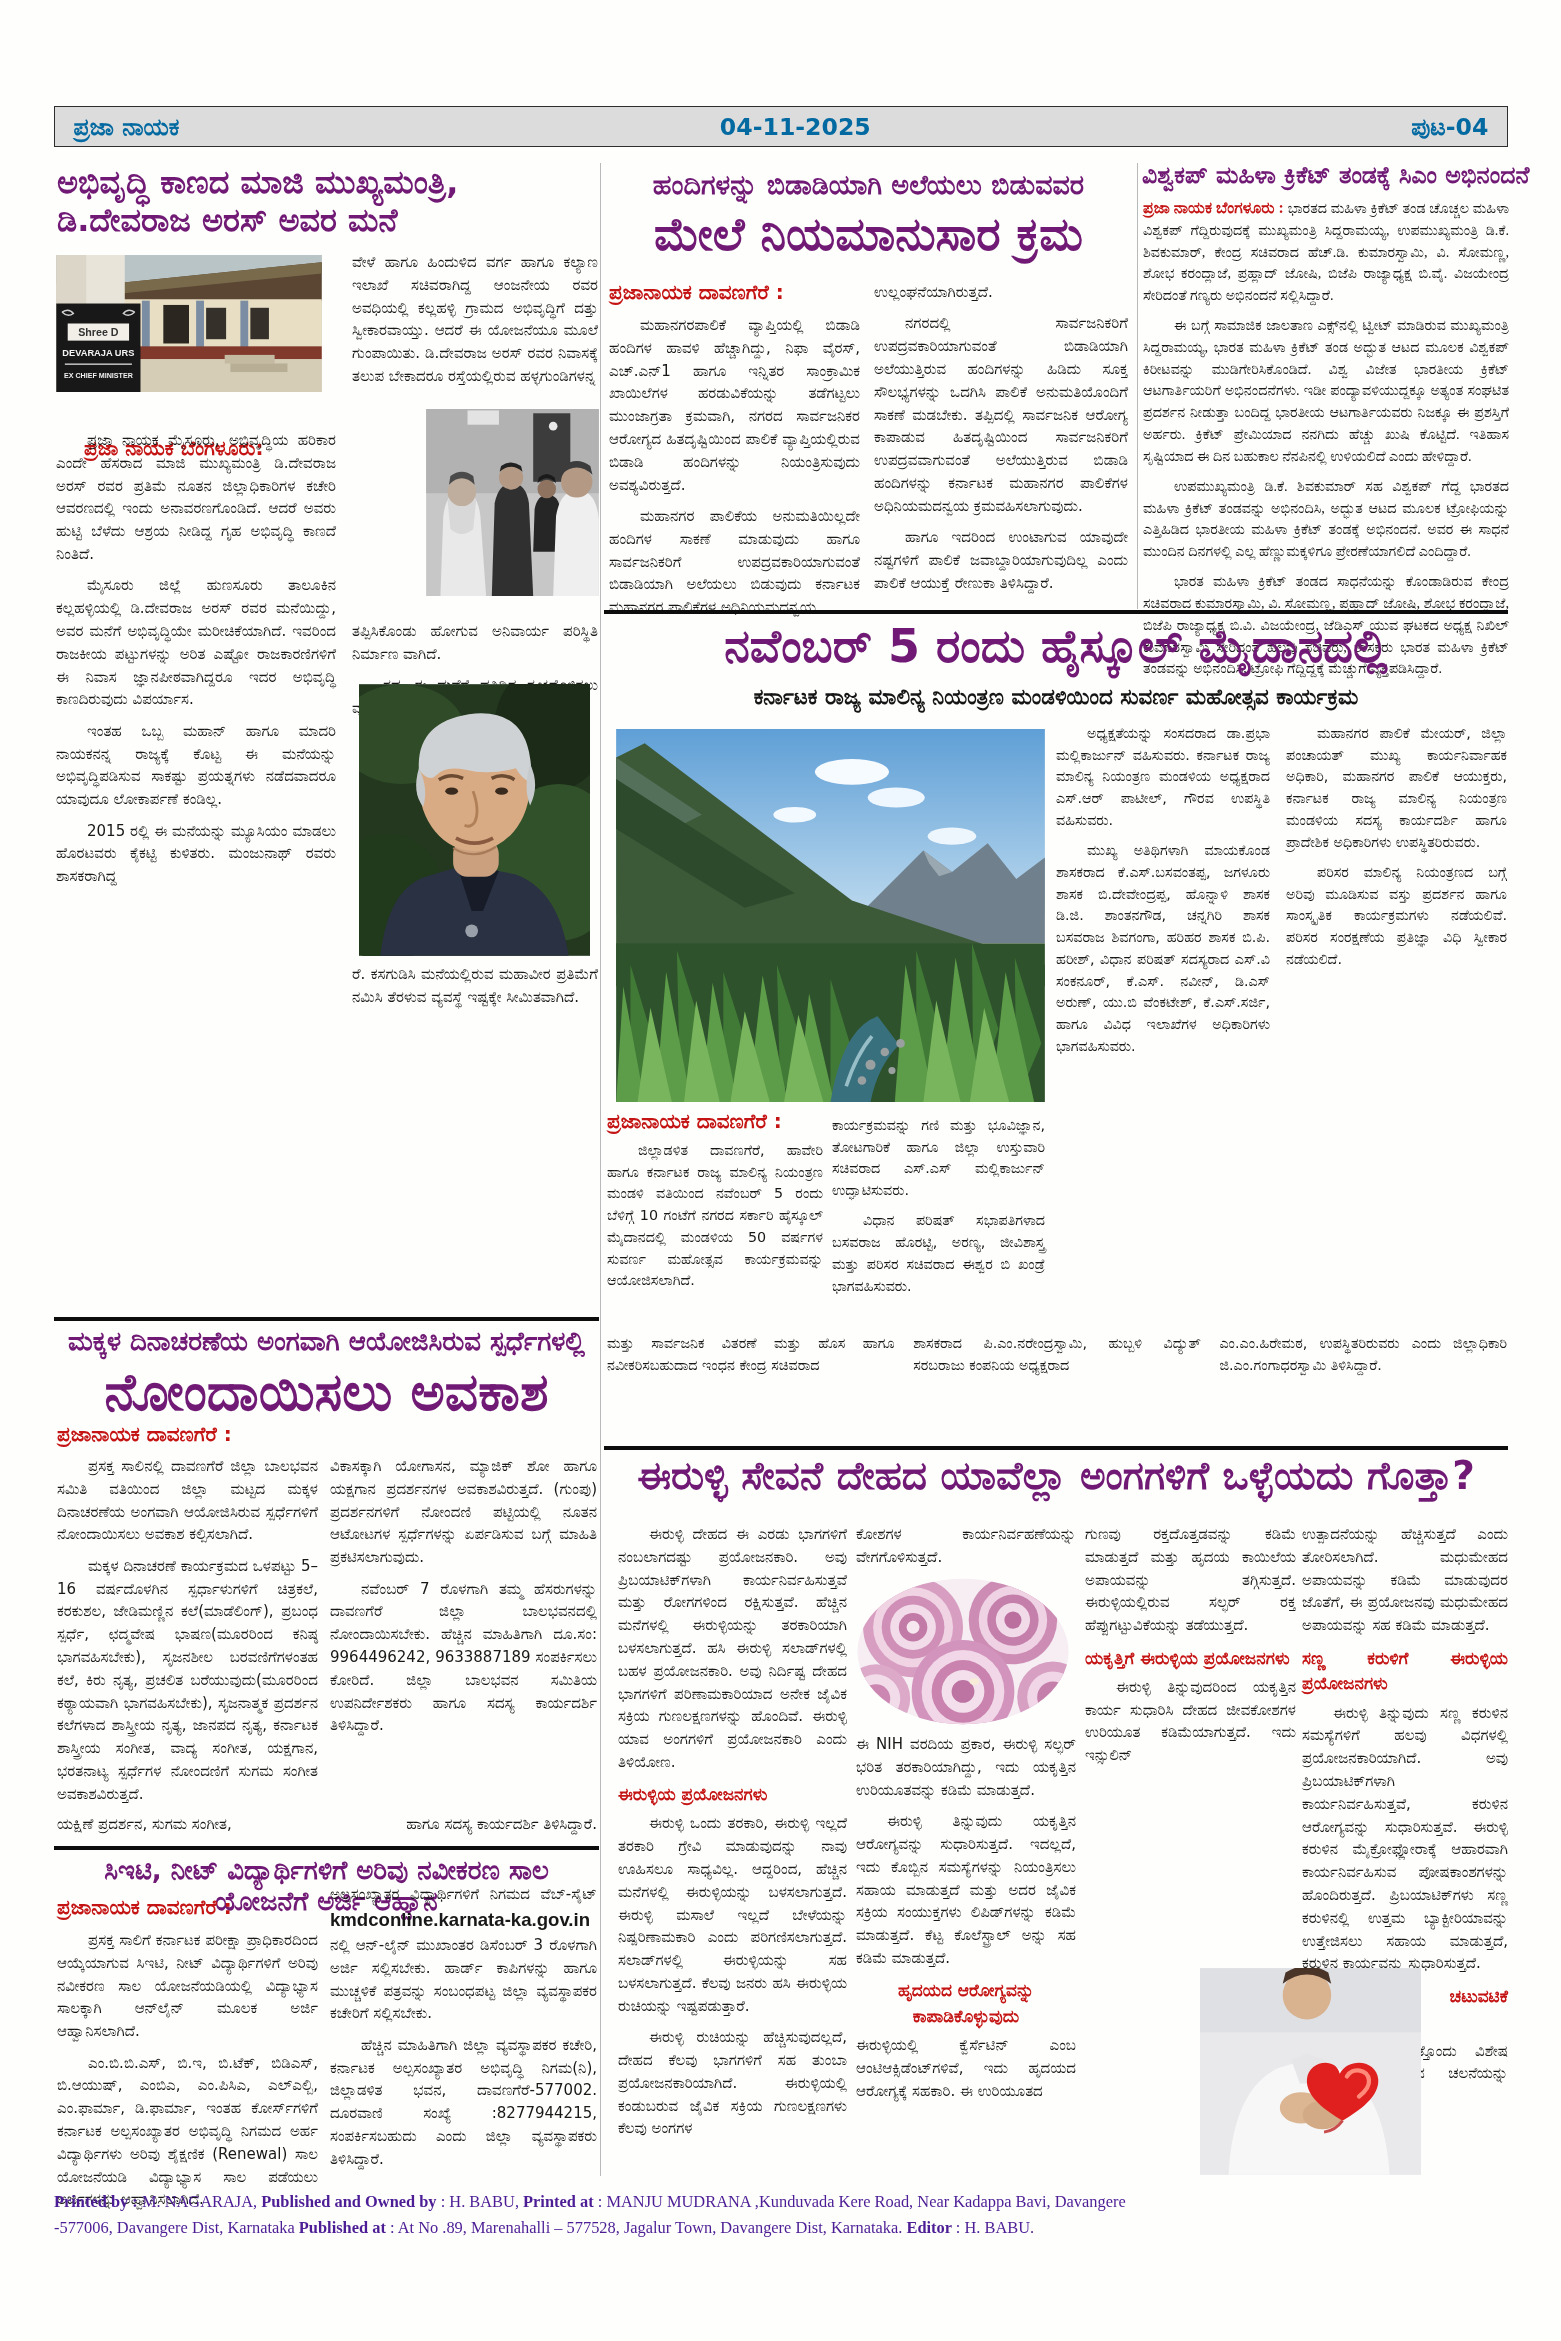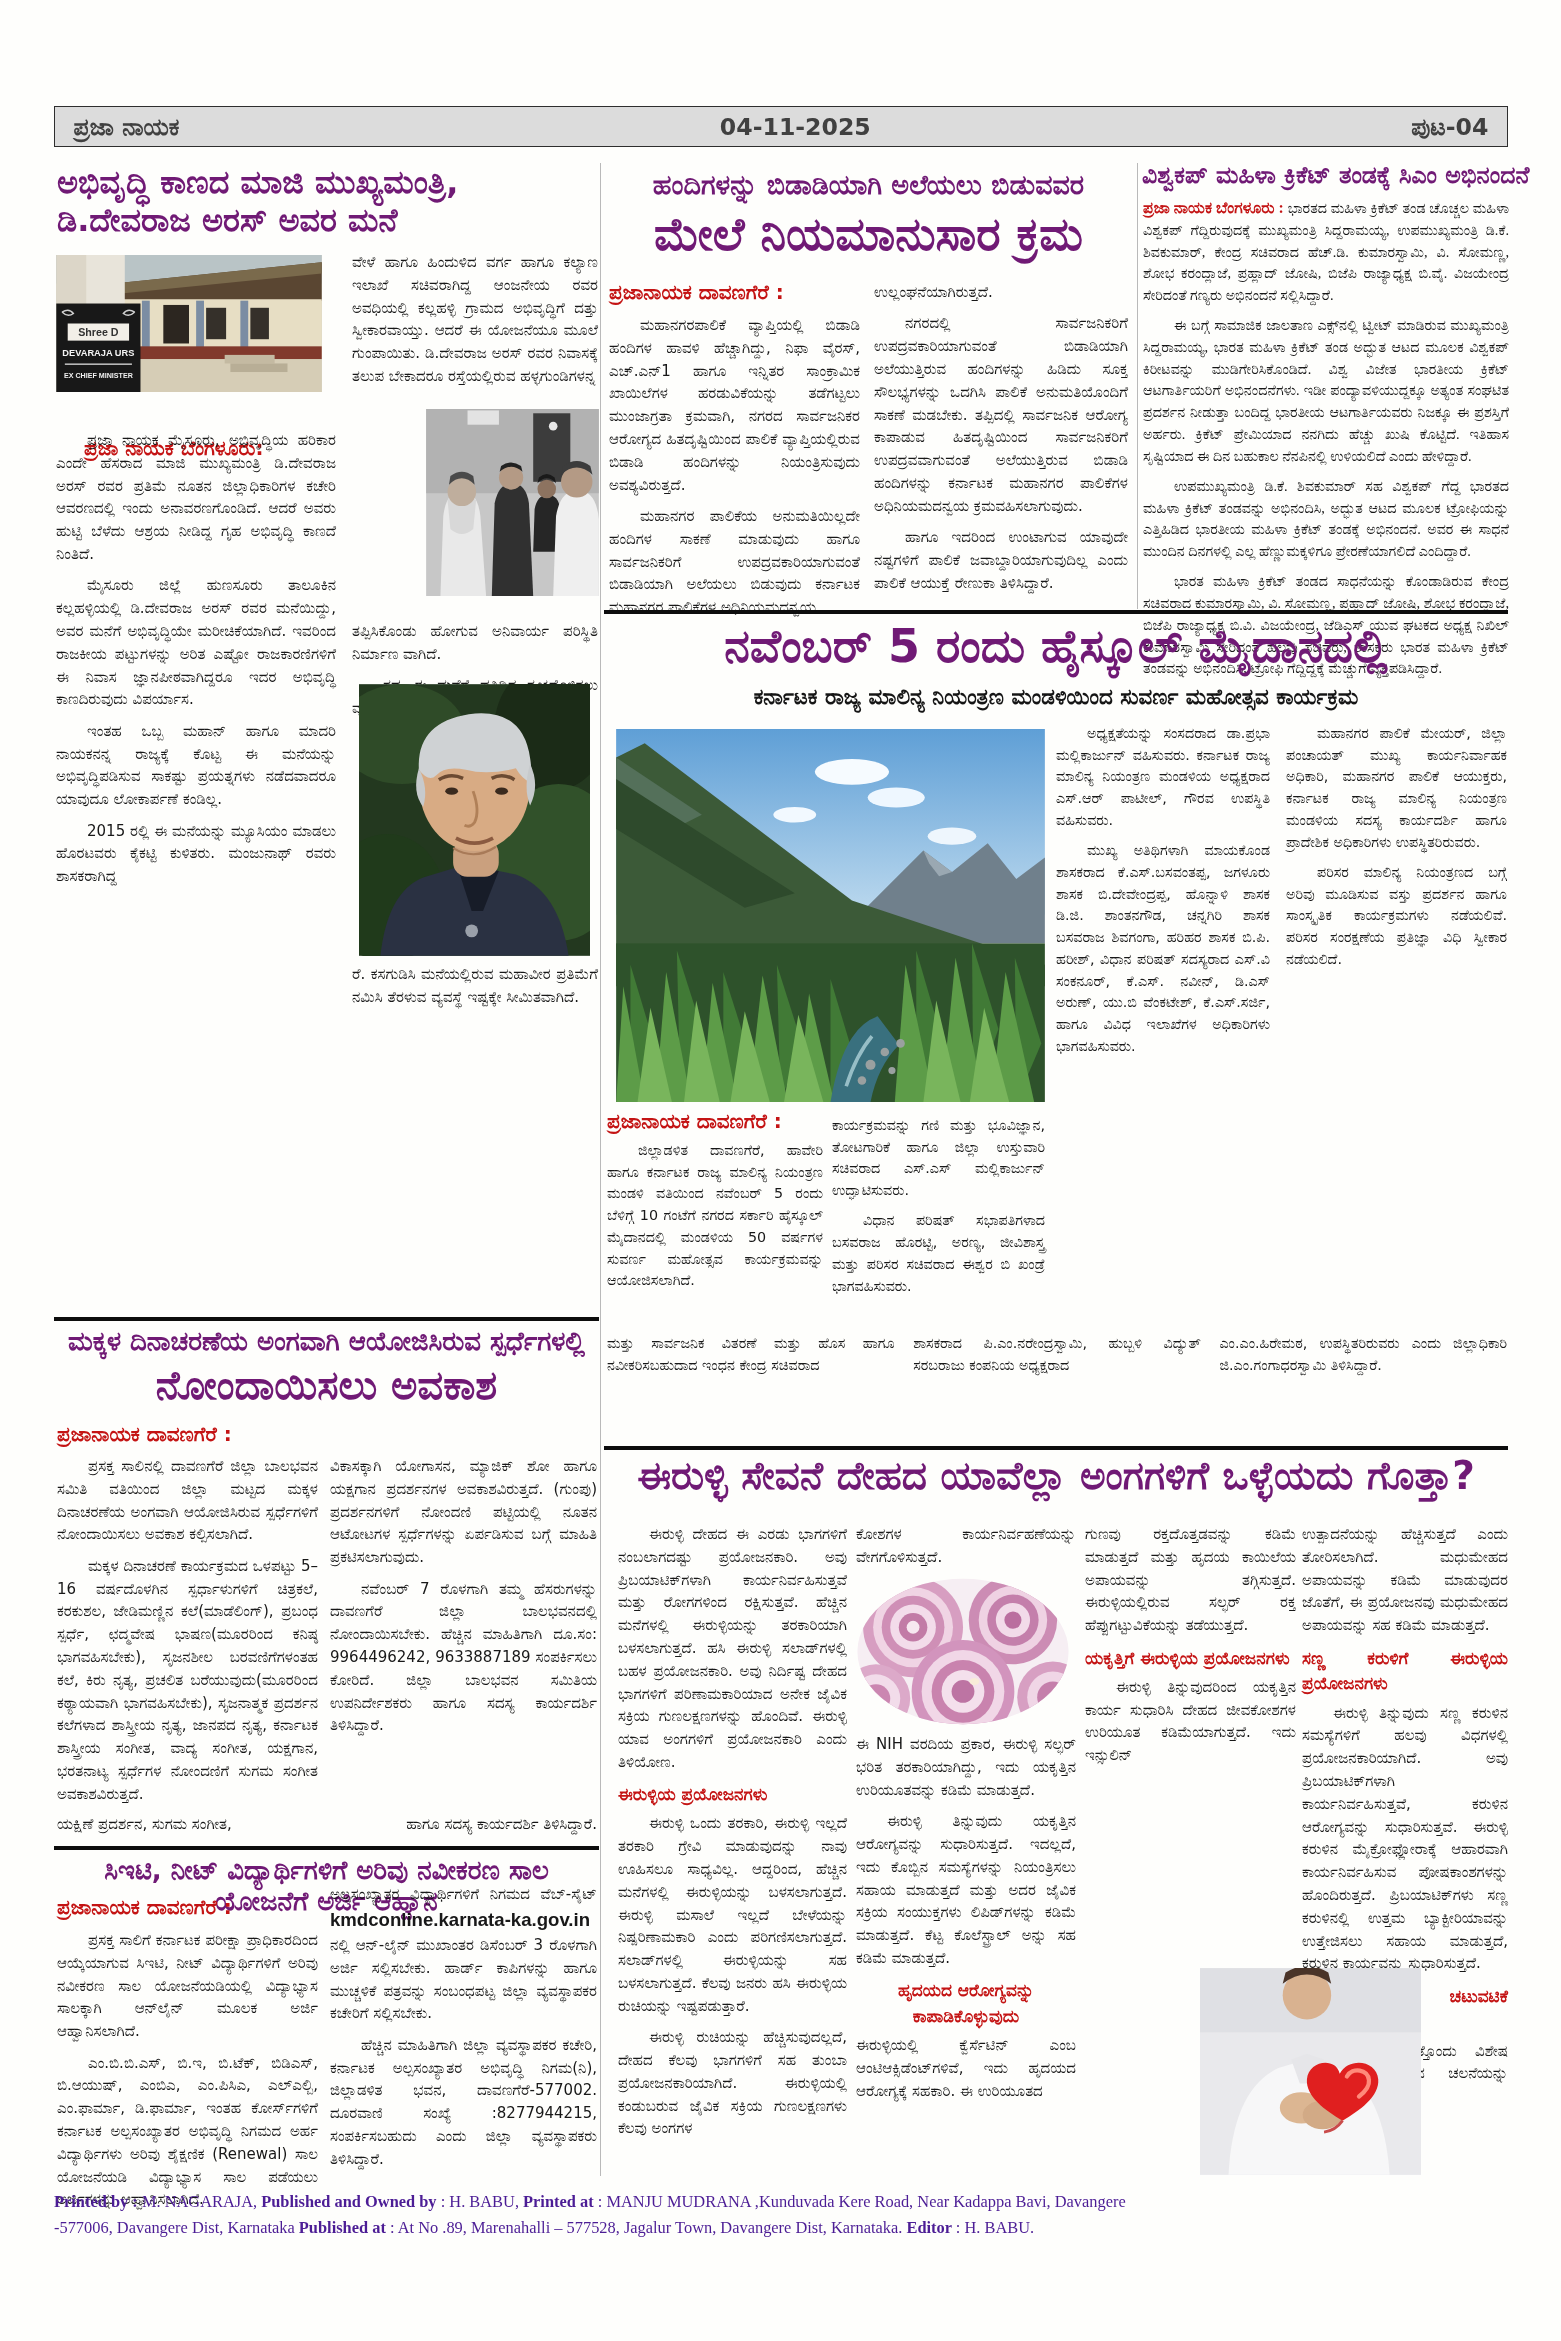--- a/index.html
+++ b/index.html
@@ -4,21 +4,21 @@
 <style>
   html,body{margin:0;padding:0;background:#888;}
   #page{position:relative;width:1561px;height:2342px;background:#fefefc;margin:0 auto;
         font-family:"DejaVu Sans",sans-serif;color:#151515;overflow:hidden;}
   .abs{position:absolute;}
   .rule{background:#0d0d0d;height:3.6px;}
   .vline{background:#b9b9b9;width:0.7px;}
   
   #masthead-bar{left:54px;top:106px;width:1454px;height:41px;background:#dcdcdc;
     border:1.4px solid #2e2e2e;box-sizing:border-box;display:flex;align-items:center;
-    justify-content:space-between;padding:0 18.6px;font-weight:bold;font-size:23.6px;color:#404040;}
+    justify-content:space-between;padding:0 18.6px;font-weight:bold;font-size:23.6px;color:#0369a1;}
   
   .body{font-size:15px;line-height:1.52;text-align:justify;color:#181818;}
   .body p{margin:0 0 8.6px 0;text-indent:31px;}
   .body p.noind{text-indent:0;}
   .byline{color:#c41414;font-weight:bold;font-size:20px;}
   .redsub{color:#c41414;font-weight:bold;font-size:17px;margin:7.1px 0 4.3px 0;}
   .hl{font-weight:bold;color:#701a75;}
   
   #a-headline{left:57px;top:164px;width:537px;font-size:32px;line-height:1.18;}
   #a-byline{left:84px;top:397px;width:257px;margin-top:39px;}
@@ -42,21 +42,21 @@
   #d-colR1{left:1056px;top:723px;width:214px;height:604px;font-size:14.3px;}
   #d-colR2{left:1286px;top:723px;width:221px;height:604px;font-size:14.3px;}
   #d-byline{left:607px;top:1109px;width:307px;}
   #d-colB1{left:607px;top:1140px;width:216px;height:187px;font-size:14.3px;}
   #d-colB2{left:832px;top:1115px;width:213px;height:213px;font-size:14.3px;}
   #d-strip{left:607px;top:1333px;width:900px;display:flex;gap:18.6px;font-size:14.3px;}
   #d-strip div{flex:1;}
   
   #e-rule{left:54px;top:1317px;width:545px;}
   #e-headline1{left:54px;top:1326px;width:545px;font-size:26px;text-align:center;}
-  #e-headline2{left:54px;top:1362px;width:545px;font-size:40px;text-align:center;}
+  #e-headline2{left:54px;top:1362px;width:545px;font-size:52px;text-align:center;}
   #e-byline{left:57px;top:1422px;width:300px;}
   #e-col1{left:57px;top:1455px;width:261px;height:323px;}
   #e-col2{left:330px;top:1455px;width:267px;height:323px;}
   #e-tail{left:57px;top:1815px;width:540px;display:flex;justify-content:space-between;font-size:15px;}
   
   #f-rule{left:54px;top:1846px;width:545px;}
   #f-headline{left:54px;top:1855px;width:545px;font-size:26px;text-align:center;}
   #f-byline{left:57px;top:1895px;width:300px;}
   #f-col1{left:57px;top:1929px;width:261px;height:246px;}
   #f-col2{left:330px;top:1883px;width:267px;height:293px;}

